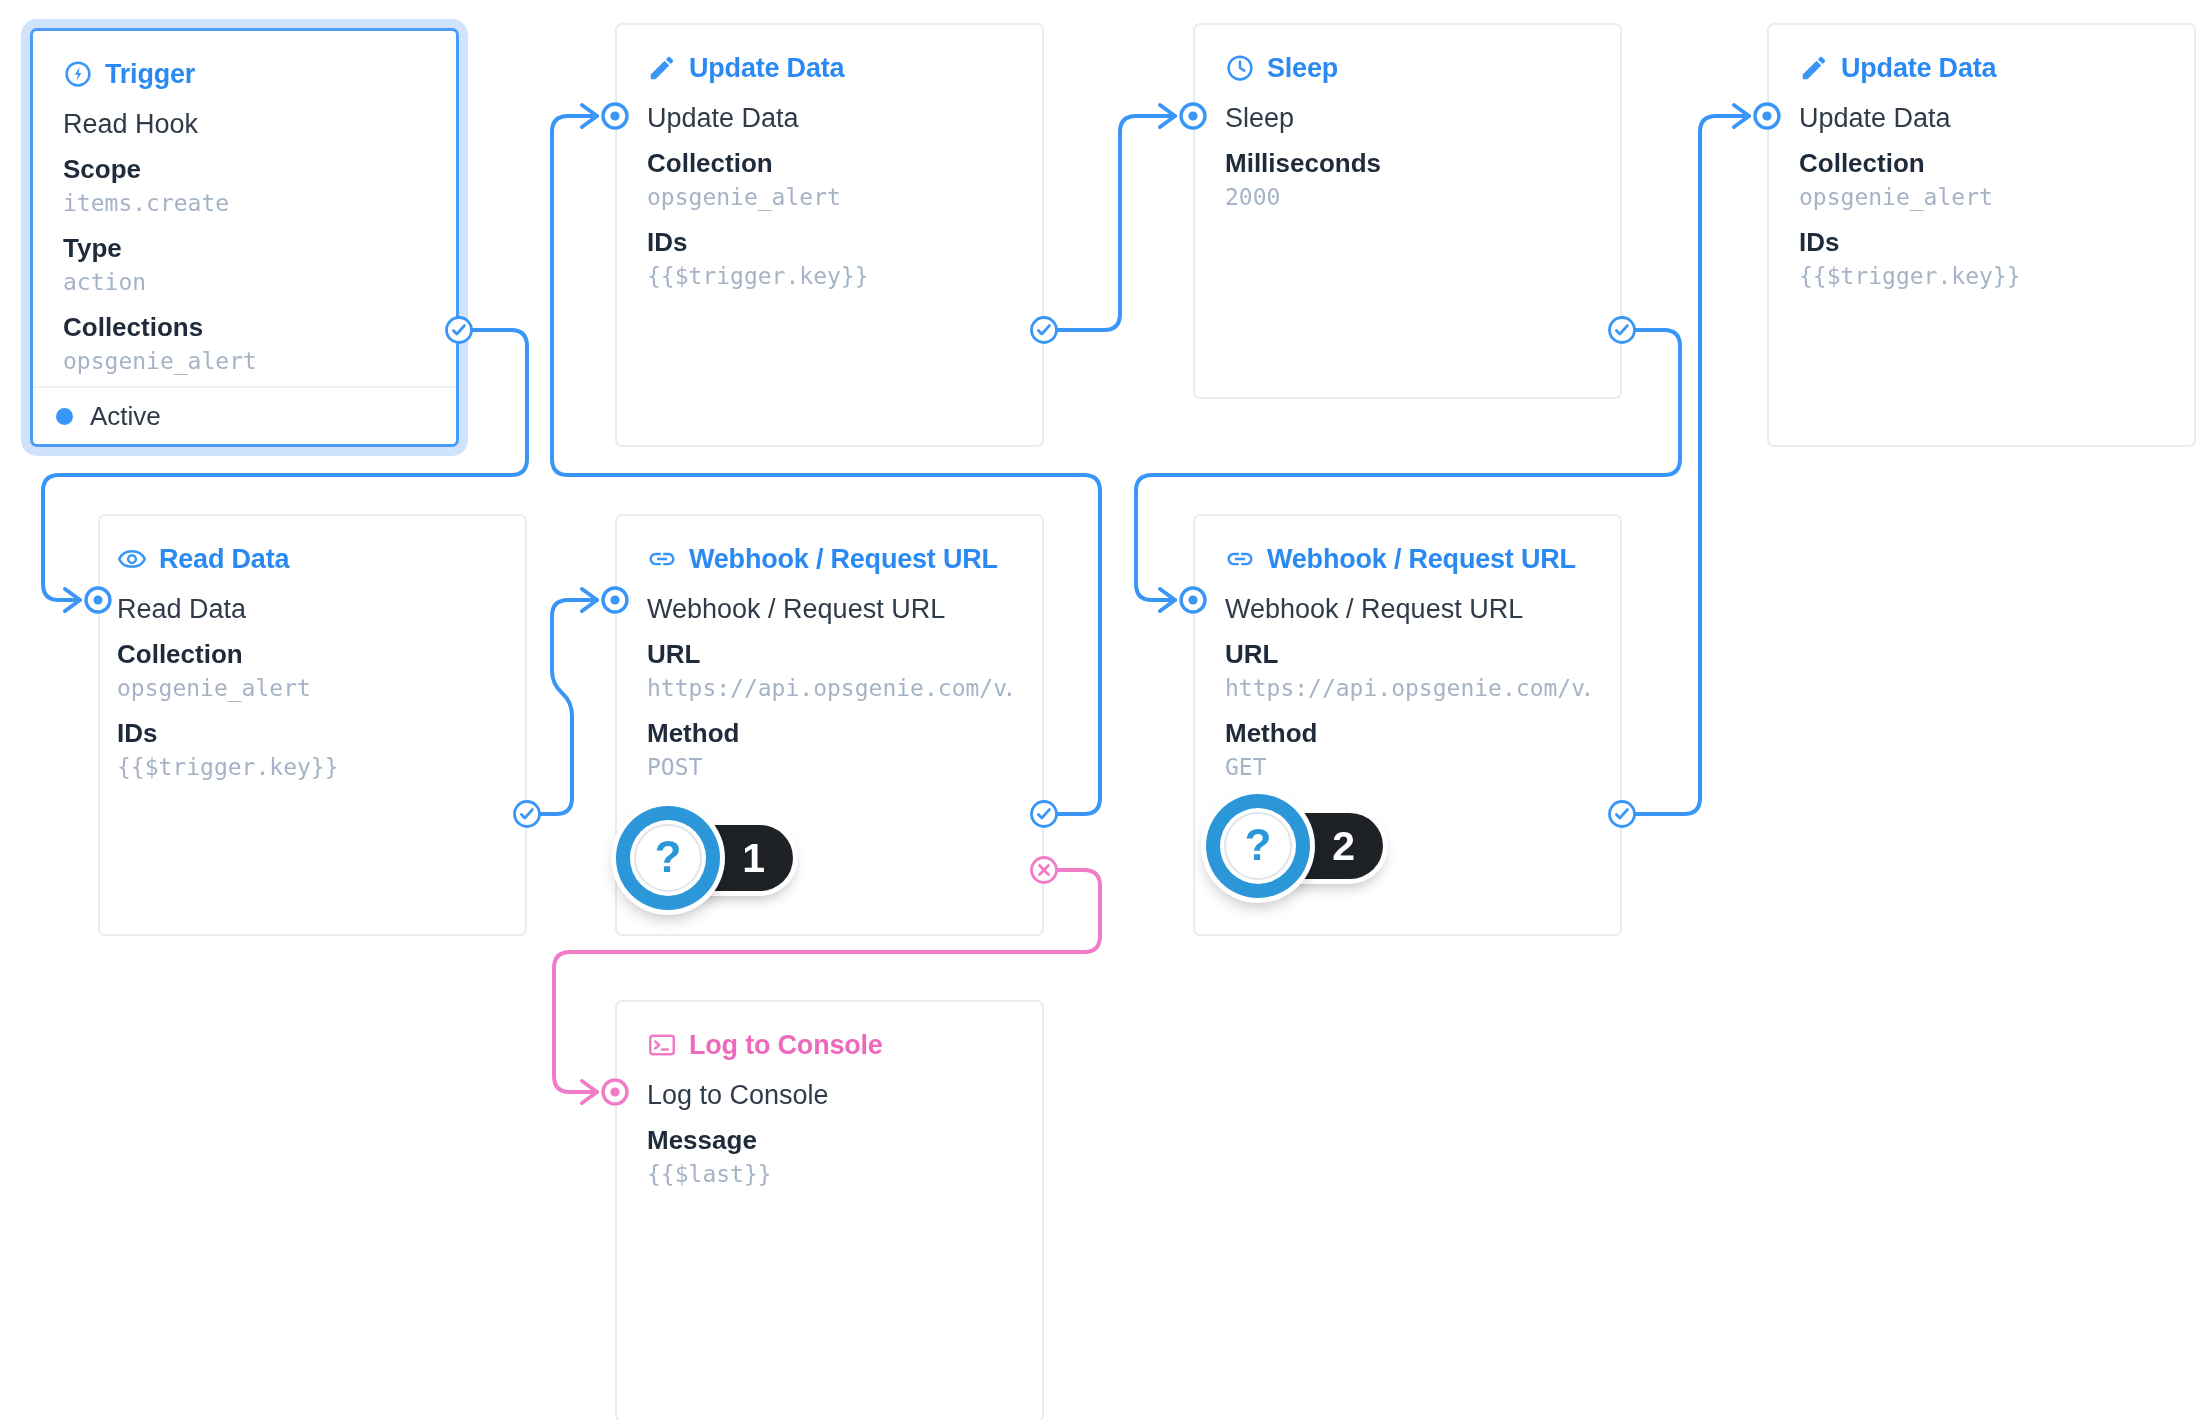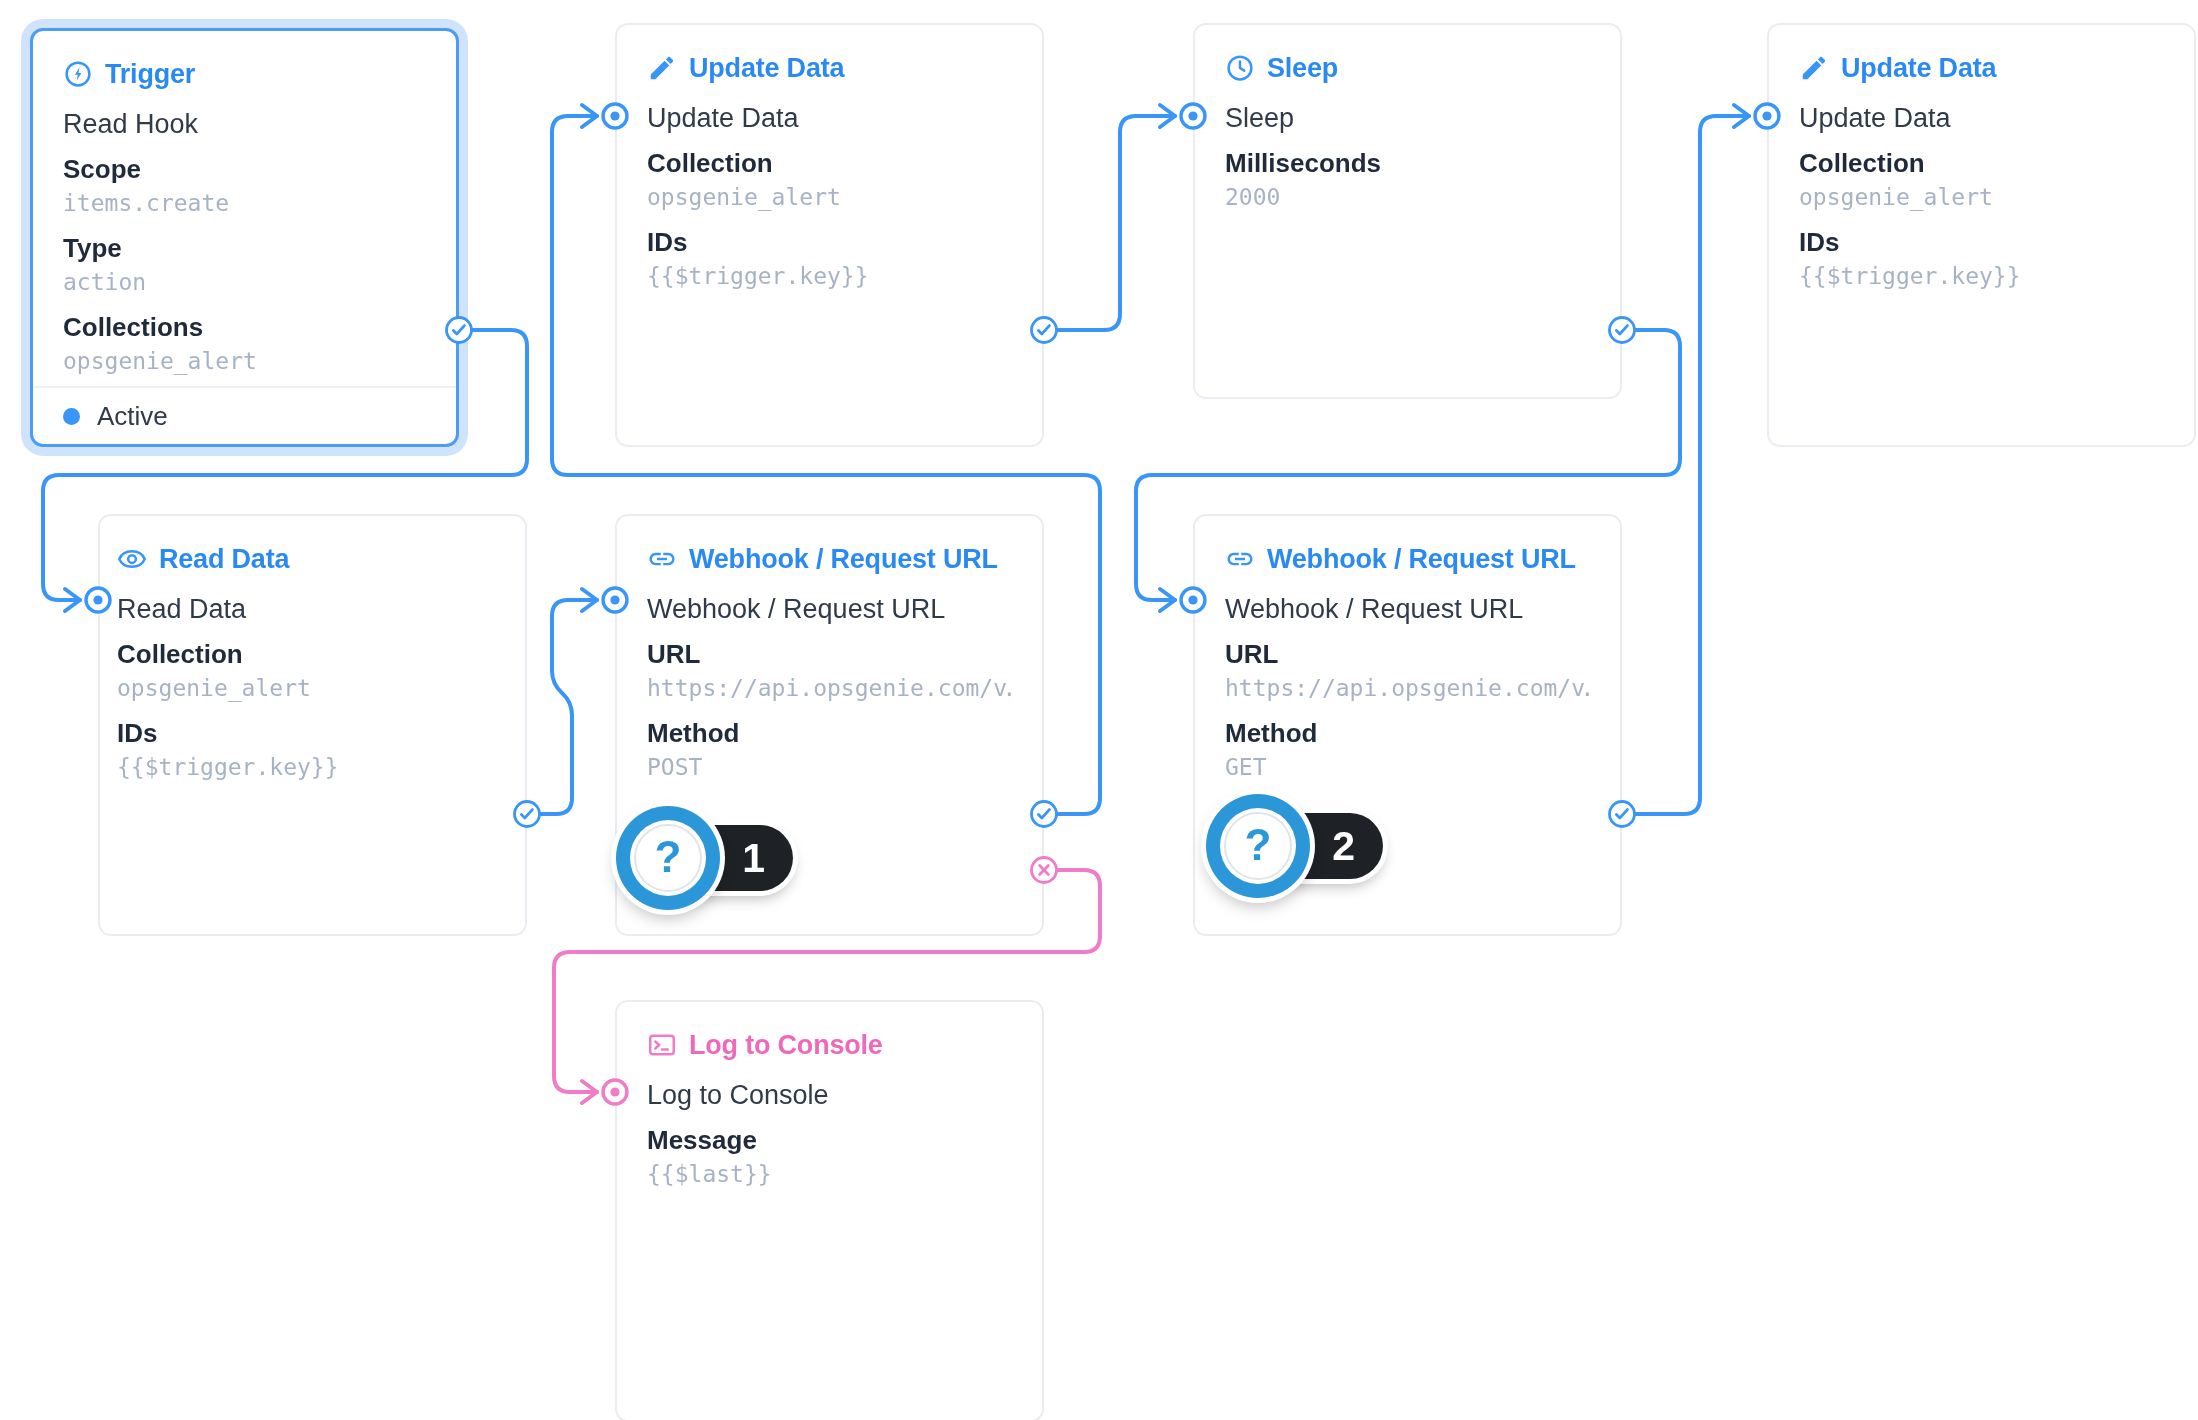--- a/index.html
+++ b/index.html
@@ -3,34 +3,34 @@
 <meta charset="utf-8">
 <style>
   html,body{margin:0;padding:0;background:#ffffff;}
   body{font-family:"Liberation Sans", sans-serif; -webkit-font-smoothing:antialiased;}
   #canvas{position:relative;width:2198px;height:1420px;background:#ffffff;overflow:hidden;}
   #edge-layer{position:absolute;left:0;top:0;z-index:1;}
 
   .accent-blue{--accent:#3996f7;--accent-text:#2a8af2;}
   .accent-pink{--accent:#f07cc7;--accent-text:#ee68bb;}
 
-  .node{position:absolute;background:#ffffff;border:2px solid #e9edf2;border-radius:13px;
+  .node{position:absolute;background:#ffffff;border:2px solid #e9edf2;border-radius:7px;
         box-sizing:border-box;z-index:2;padding:26px 30px 0 30px;}
   .node.selected{border:3px solid #4a9cf7;box-shadow:0 0 0 9px #cfe4fc;}
   .title-row{display:flex;align-items:center;gap:12px;height:34px;color:var(--accent-text);}
   .title-row .icon{width:30px;height:30px;display:inline-flex;color:var(--accent);}
   .title-row .icon svg{width:30px;height:30px;}
   .node-title{font-size:27px;font-weight:700;letter-spacing:-0.2px;white-space:nowrap;}
   .node-subtitle{margin-top:16px;font-size:27px;line-height:34px;color:#303b4a;white-space:nowrap;}
   .fgroup{margin-top:11px;}
   .flabel{font-size:26px;line-height:34px;font-weight:700;color:#1f2b3b;}
   .fvalue{font-size:23px;line-height:34px;font-family:"DejaVu Sans Mono","Liberation Mono",monospace;
           color:#a6b3c6;white-space:nowrap;overflow:hidden;}
   .node-footer{position:absolute;left:0;right:0;bottom:0;height:56px;border-top:2px solid #eef1f5;
-          display:flex;align-items:center;padding-left:30px;gap:17px;}
+          display:flex;align-items:center;padding-left:23px;gap:17px;}
   .status-dot{width:17px;height:17px;border-radius:50%;background:var(--accent);}
   .status-label{font-size:26px;color:#303b4a;}
 
   .connector{position:absolute;width:32px;height:32px;z-index:4;}
 
   .badge{position:absolute;z-index:5;}
   .badge-pill{position:absolute;height:66px;background:#1e2227;border-radius:34px;
           box-shadow:0 0 0 5px #ffffff,0 7px 14px rgba(0,0,0,.28);
           display:flex;align-items:center;justify-content:flex-end;padding-right:28px;box-sizing:border-box;}
   .badge-num{color:#ffffff;font-size:41px;font-weight:700;}

